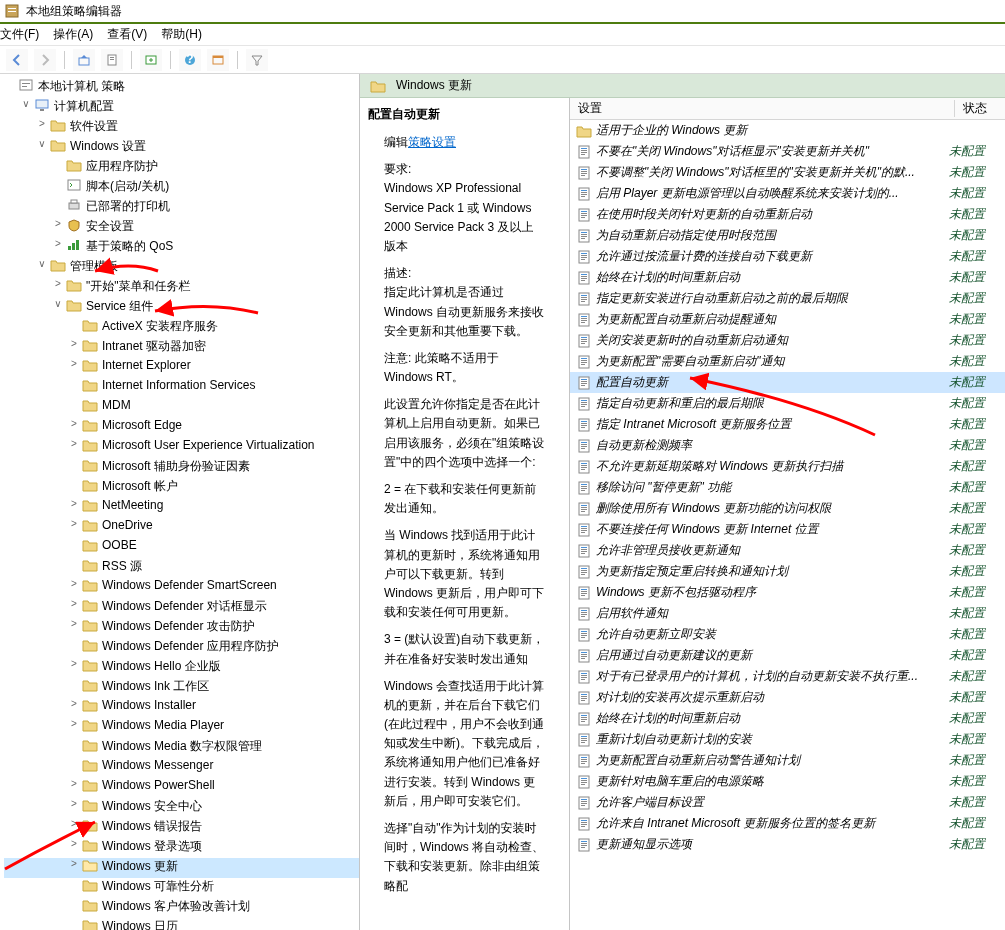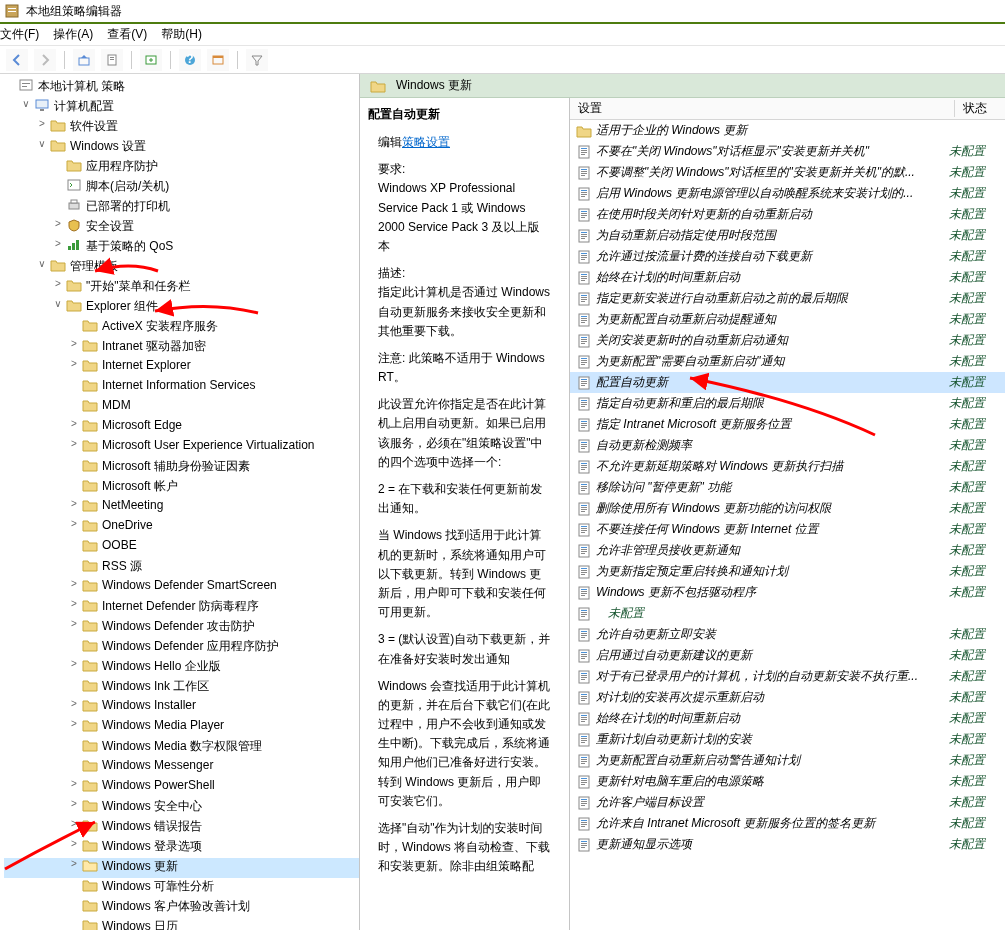--- a/index.html
+++ b/index.html
@@ -18,21 +18,21 @@
 .toggle { width: 12px; display: inline-flex; justify-content: center; color: #6b6b6b; font-size: 10px; cursor: default; }
 .folder-icon { width: 16px; height: 14px; margin: 0 4px 0 2px; display: inline-block; }
 .folder-icon svg { display:block; }
 .indent { display:inline-block; }
 .right-pane { flex: 1; display: flex; flex-direction: column; background: #fff; }
 .rp-header { height: 24px; background: #d9e8d9; display: flex; align-items: center; padding: 0 8px; gap: 6px; border-bottom: 1px solid #bcd0bc; }
 .rp-body { flex: 1; display: flex; }
 .desc-pane { width: 210px; border-right: 1px solid #c5c5c5; padding: 8px; overflow: hidden; }
 .desc-title { font-weight: bold; margin-bottom: 10px; }
 .desc-link { color: #0066cc; text-decoration: underline; }
-.desc-p { margin: 8px 10px; line-height: 1.6; }
+.desc-p { margin: 8px 16px; line-height: 1.6; }
 .settings-pane { flex: 1; display: flex; flex-direction: column; }
 .settings-head { height: 22px; display: flex; align-items: center; border-bottom: 1px solid #d6d6d6; background: #fafafa; }
 .sh-name { flex: 1; padding-left: 8px; border-right: 1px solid #d6d6d6; }
 .sh-state { width: 50px; padding-left: 8px; }
 .settings-list { flex:1; overflow:hidden; }
 .set-row { display:flex; align-items:center; height:21px; padding:0 6px;font-style:italic; }
 .set-row.selected { background:#cde6ff; }
 .set-icon { width:16px; height:16px; margin-right:4px; display:inline-flex; align-items:center; justify-content:center; }
 .set-name { flex:1; white-space:nowrap; overflow:hidden; text-overflow:ellipsis; }
 .set-state { width:50px; color:#14532d;margin-left:12px; }
@@ -237,21 +237,21 @@
           <span>"开始"菜单和任务栏</span>
         </div>
         <div class="tree-row">
           <span class="indent" style="width:48px"></span>
           <span class="toggle">∨</span>
           <span class="folder-icon">
             <svg width="16" height="14">
               <path d="M1 3 L6 3 L7 5 L15 5 L15 13 L1 13 Z" fill="#f0d686" stroke="#c9a93e"></path>
             </svg>
           </span>
-          <span>Explorer 组件</span>
+          <span>Service 组件</span>
         </div>
         <div class="tree-row">
           <span class="indent" style="width:64px"></span>
           <span class="toggle"></span>
           <span class="folder-icon">
             <svg width="16" height="14">
               <path d="M1 3 L6 3 L7 5 L15 5 L15 13 L1 13 Z" fill="#f0d686" stroke="#c9a93e"></path>
             </svg>
           </span>
           <span>ActiveX 安装程序服务</span>
@@ -387,21 +387,21 @@
           <span>Windows Defender SmartScreen</span>
         </div>
         <div class="tree-row">
           <span class="indent" style="width:64px"></span>
           <span class="toggle">&gt;</span>
           <span class="folder-icon">
             <svg width="16" height="14">
               <path d="M1 3 L6 3 L7 5 L15 5 L15 13 L1 13 Z" fill="#f0d686" stroke="#c9a93e"></path>
             </svg>
           </span>
-          <span>Internet Defender 防病毒程序</span>
+          <span>Windows Defender 对话框显示</span>
         </div>
         <div class="tree-row">
           <span class="indent" style="width:64px"></span>
           <span class="toggle">&gt;</span>
           <span class="folder-icon">
             <svg width="16" height="14">
               <path d="M1 3 L6 3 L7 5 L15 5 L15 13 L1 13 Z" fill="#f0d686" stroke="#c9a93e"></path>
             </svg>
           </span>
           <span>Windows Defender 攻击防护</span>
@@ -641,21 +641,21 @@
             <div class="set-row">
               <span class="set-icon">
                 <svg width="14" height="14">
                   <rect x="2" y="1" width="10" height="12" fill="#fff" stroke="#888"></rect>
                   <rect x="4" y="3" width="6" height="1" fill="#4a90d6"></rect>
                   <rect x="4" y="5" width="6" height="1" fill="#888"></rect>
                   <rect x="4" y="7" width="6" height="1" fill="#888"></rect>
                   <rect x="4" y="9" width="4" height="1" fill="#888"></rect>
                 </svg>
               </span>
-              <span class="set-name">启用 Windows 更新电源管理以自动唤醒系统来安装计划的...</span>
+              <span class="set-name">启用 Player 更新电源管理以自动唤醒系统来安装计划的...</span>
               <span class="set-state">未配置</span>
             </div>
             <div class="set-row">
               <span class="set-icon">
                 <svg width="14" height="14">
                   <rect x="2" y="1" width="10" height="12" fill="#fff" stroke="#888"></rect>
                   <rect x="4" y="3" width="6" height="1" fill="#4a90d6"></rect>
                   <rect x="4" y="5" width="6" height="1" fill="#888"></rect>
                   <rect x="4" y="7" width="6" height="1" fill="#888"></rect>
                   <rect x="4" y="9" width="4" height="1" fill="#888"></rect>
@@ -901,20 +901,21 @@
             <div class="set-row">
               <span class="set-icon">
                 <svg width="14" height="14">
                   <rect x="2" y="1" width="10" height="12" fill="#fff" stroke="#888"></rect>
                   <rect x="4" y="3" width="6" height="1" fill="#4a90d6"></rect>
                   <rect x="4" y="5" width="6" height="1" fill="#888"></rect>
                   <rect x="4" y="7" width="6" height="1" fill="#888"></rect>
                   <rect x="4" y="9" width="4" height="1" fill="#888"></rect>
                 </svg>
               </span>
+              <span class="set-name">启用软件通知</span>
               <span class="set-state">未配置</span>
             </div>
             <div class="set-row">
               <span class="set-icon">
                 <svg width="14" height="14">
                   <rect x="2" y="1" width="10" height="12" fill="#fff" stroke="#888"></rect>
                   <rect x="4" y="3" width="6" height="1" fill="#4a90d6"></rect>
                   <rect x="4" y="5" width="6" height="1" fill="#888"></rect>
                   <rect x="4" y="7" width="6" height="1" fill="#888"></rect>
                   <rect x="4" y="9" width="4" height="1" fill="#888"></rect>

